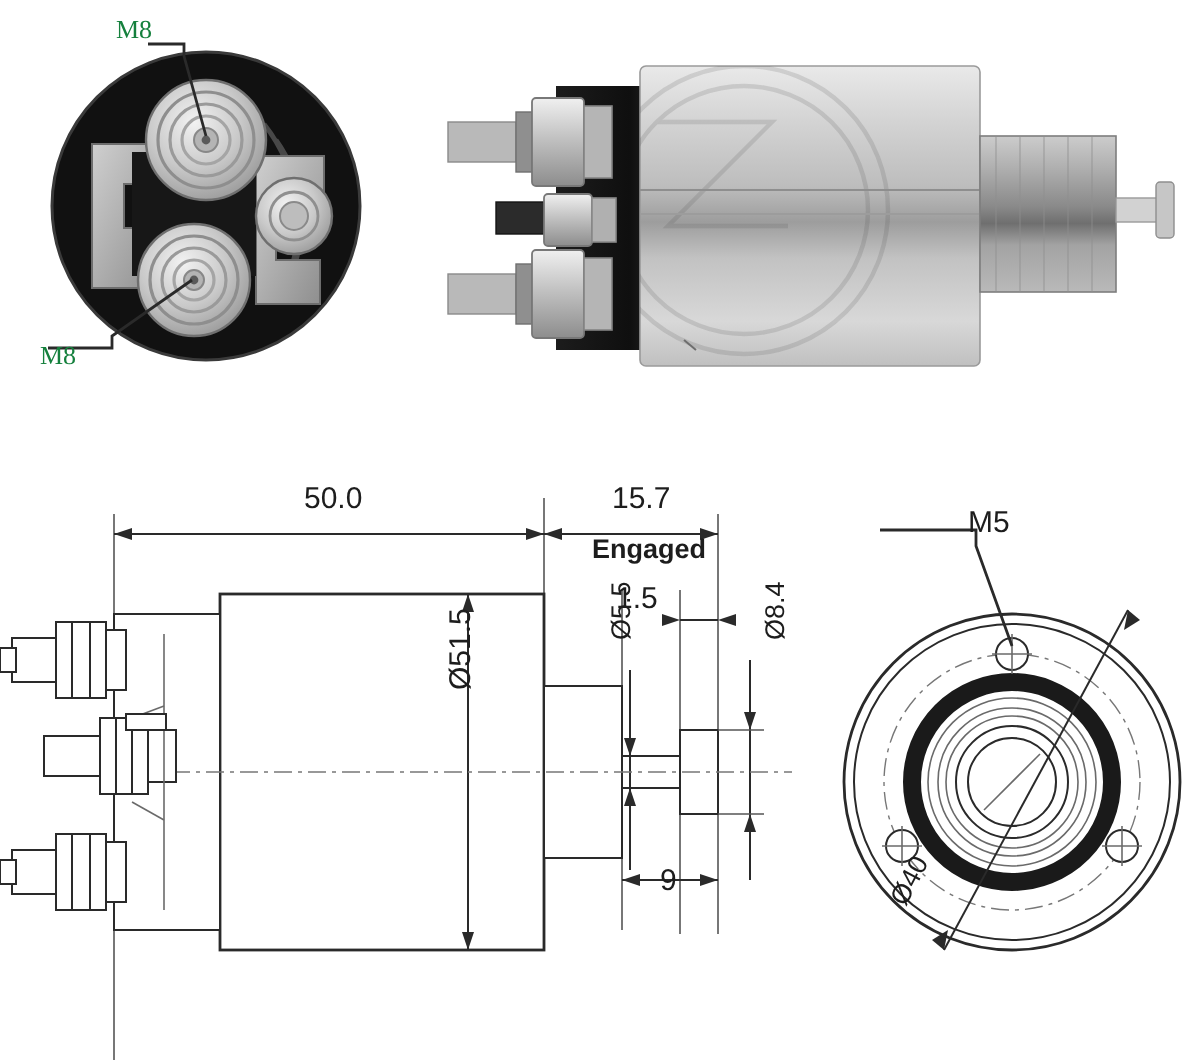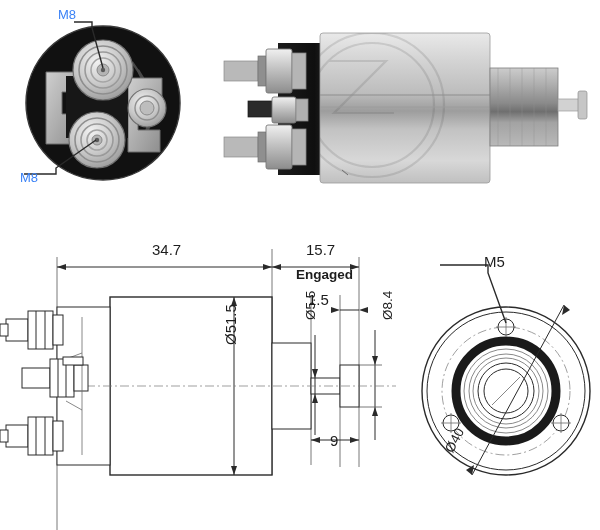--- a/index.html
+++ b/index.html
@@ -24,23 +24,23 @@
     position: absolute;
     font-family: "Liberation Sans", sans-serif;
     font-size: 15px;
     color: #1d1d1d;
     white-space: nowrap;
     letter-spacing: 0px;
   }
   .dimtext.small { font-size: 13.5px; }
   .lbl {
     position: absolute;
-    font-family: Liberation Sans, sans-serif;
+    font-family: Liberation Serif, serif;
     font-size: 13px;
-    color: #3b82f6;
+    color: #15803d;
     white-space: nowrap;
   }
 
   
   #photo-endview {
     left: 20px; top: 18px;
     width: 166px; height: 166px;
   }
   #photo-endview svg { display:block; }
 
@@ -314,21 +314,21 @@
         <rect x="53" y="186" width="10" height="30" class="ln wht"></rect>
       </g>
 
       <line x1="82" y1="82" x2="82" y2="220" class="thin"></line>
       <path d="M66 124 L82 118" class="thin"></path>
       <path d="M66 166 L82 175" class="thin"></path>
       <rect x="63" y="122" width="20" height="8" class="ln wht"></rect>
     </svg>
   </div>
 
-  <div class="dimtext" style="left:152px; top:241px;">34.7</div>
+  <div class="dimtext" style="left:152px; top:241px;">50.0</div>
   <div class="dimtext" style="left:306px; top:241px;">15.7</div>
   <div class="dimtext small" style="left:296px; top:267px;font-weight:bold;">Engaged</div>
   <div class="dimtext" style="left:308px; top:291px;">1.5</div>
   <div class="dimtext small" style="left:303px; top:320px; transform:rotate(-90deg); transform-origin:left top;">Ø5.5</div>
   <div class="dimtext small" style="left:380px; top:320px; transform:rotate(-90deg); transform-origin:left top;">Ø8.4</div>
   <div class="dimtext" style="left:222px; top:345px; transform:rotate(-90deg); transform-origin:left top;">Ø51.5</div>
   <div class="dimtext" style="left:330px; top:432px;">9</div>
 
   <div class="abs" id="drawing-front">
     <svg width="188" height="287" viewBox="0 0 188 287">

